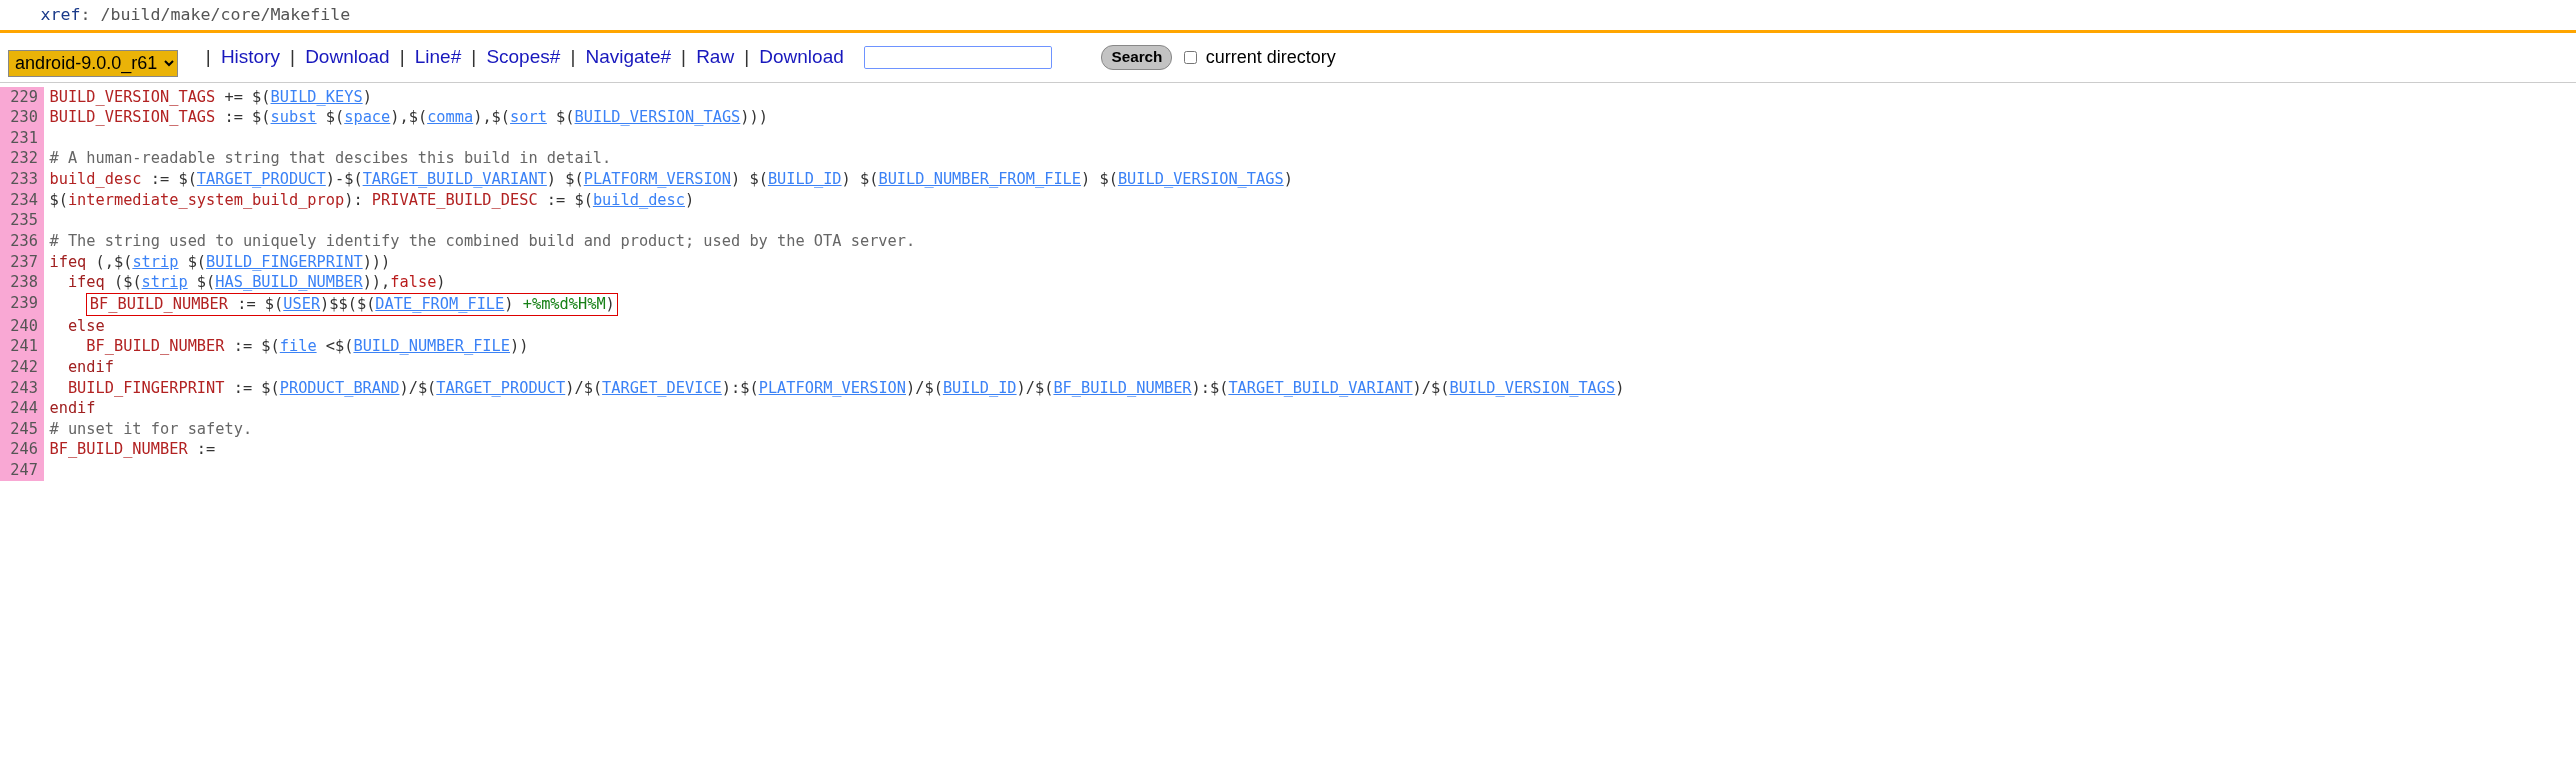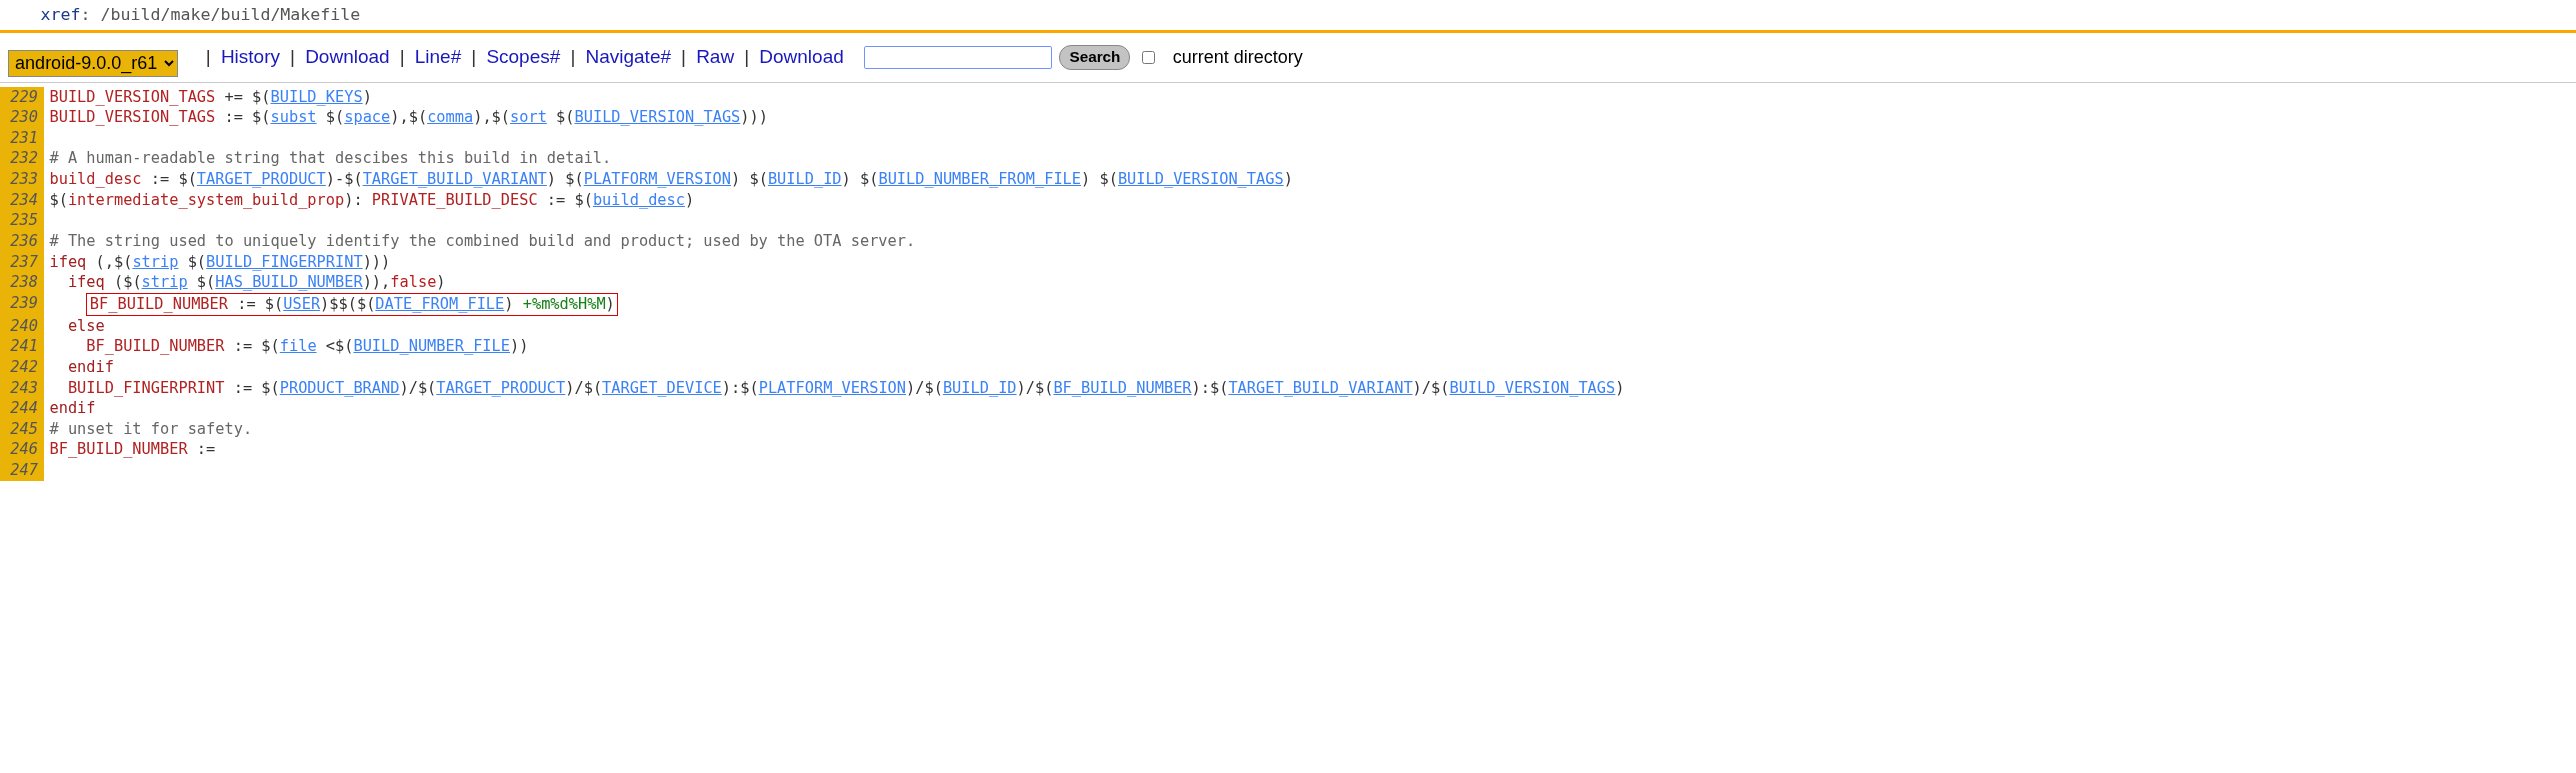--- a/index.html
+++ b/index.html
@@ -51,60 +51,60 @@
     font-size: 12.7px;
   }
   .toolbar .search-btn {
     background: #c3c3c3;
     border: 0.6px solid #888;
     border-radius: 12px;
     padding: 2.5px 9px;
     font-size: 15.3px;
     font-weight: bold;
     cursor: pointer;
+    margin-left: 42px;
   }
-  .toolbar .chk-wrap { display: flex; align-items: center; gap: 15px; font-size: 18px; }
+  .toolbar .chk-wrap { display: flex; align-items: center; gap: 6px; font-size: 18px; }
   .toolbar .chk-wrap input { width: 12.7px; height: 12.7px; }
   .code-area {
     font-family: "DejaVu Sans Mono","Consolas",monospace;
     font-size: 15.3px;
     line-height: 1.35;
     padding-top: 3.8px;
     white-space: pre;
   }
   .code-line { display: flex; }
   .gutter {
     width: 38px;
     text-align: right;
     padding-right: 6.4px;
     color: #555;
-    background: #eab308;
+    background: #f9a8d4;
     user-select: none;
     flex: 0 0 auto;
-    font-style: italic;
   }
   .code { padding-left: 5.1px; }
   .tok-def   { color: #b22222; }
   .tok-func  { color: #3b82f6; text-decoration: underline; }   
   .tok-str   { color: #168016; }   
   .tok-cmt   { color: #666; }
   .tok-kw    { color: #a02020; }
   .tok-kw2   { color: #b91c1c; font-weight: normal;}
   .tok-plain { color: #333; }
   .redbox {
     border: 1.3px solid #d00;
     padding: 0 2.5px;
     display: inline-block;
   }
 </style>
 </head>
 <body>
 
 <div class="header-path">
-  <span class="xref-label">xref</span><span class="path">: /build/make/build/Makefile</span>
+  <span class="xref-label">xref</span><span class="path">: /build/make/core/Makefile</span>
 </div>
 <div class="orange-bar"></div>
 
 <div class="toolbar">
   <select id="version-select"><option value="android-9.0.0_r61">android-9.0.0_r61</option></select>
   &nbsp;&nbsp;
   <span class="sep">|</span>
   <a>History</a>
   <span class="sep">|</span>
   <a>Download</a>

